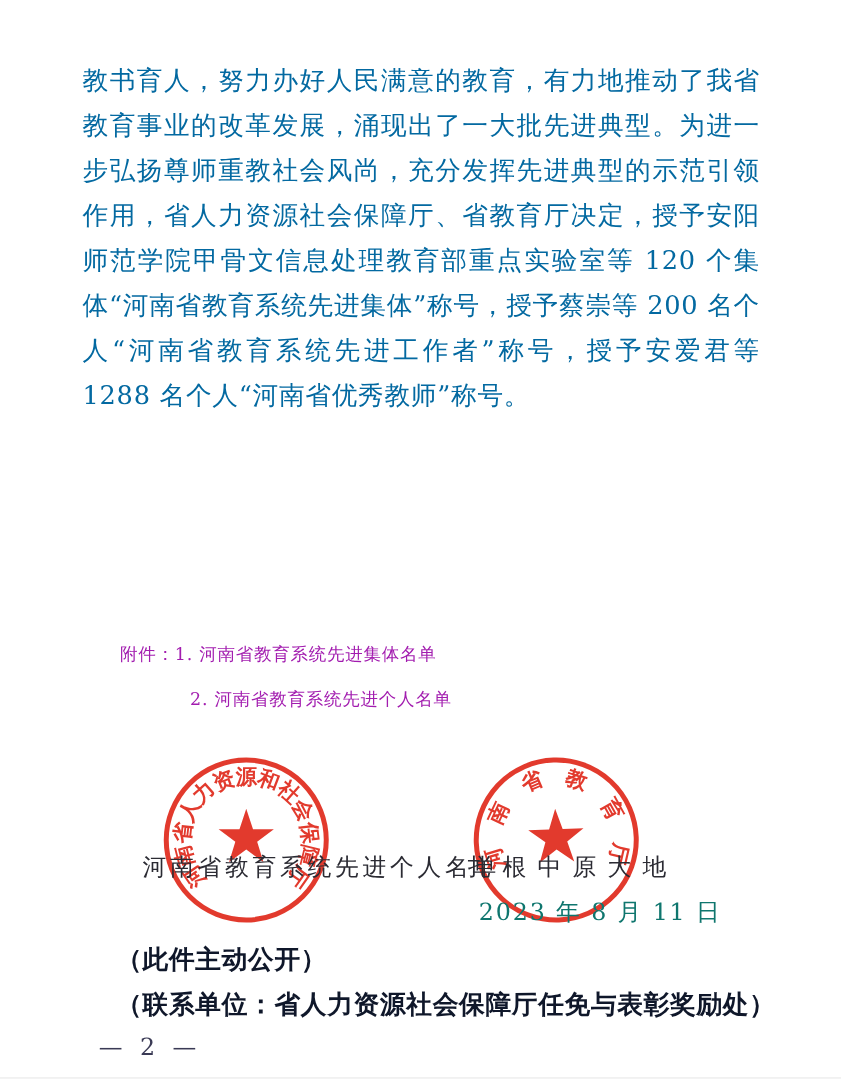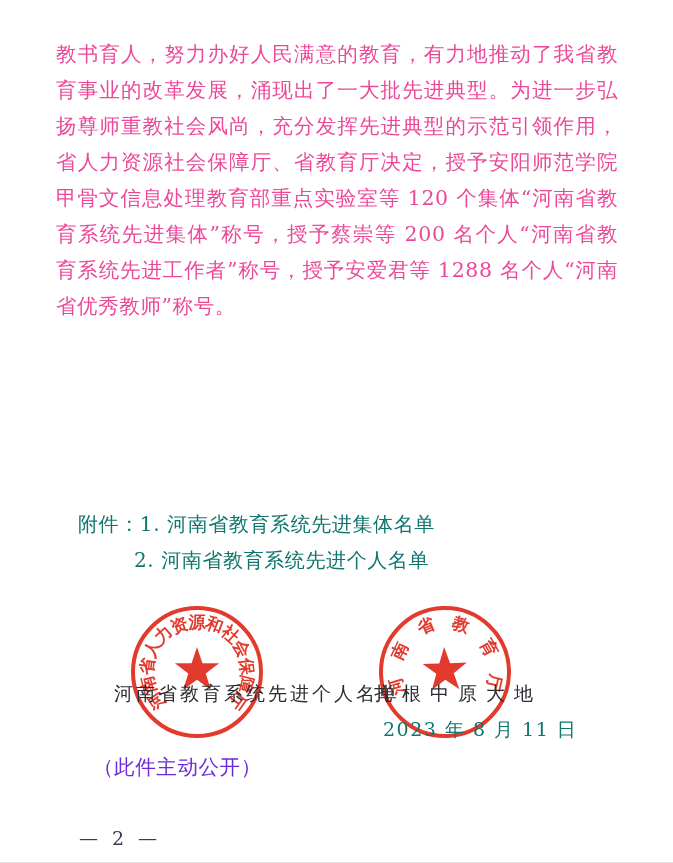--- a/index.html
+++ b/index.html
@@ -23,36 +23,36 @@
     left: 56px;
     top: 36px;
     width: 562px;
   }
   .para {
     font-size: 20.5px;
     line-height: 36px;
     text-align: justify;
     text-align-last: left;
     letter-spacing: 0.6px;
-    color: #ec4899;
-    margin: 0;
+    color: #0369a1;
+    margin: 10px;
     white-space: normal;
   }
   .para + .para { margin-top: 0; }
   .para .indent { display: inline-block; width: 42px; }
 
   
   .attach {
     position: absolute;
-    left: 78px;
+    left: 96px;
     top: 506px;
-    font-size: 20px;
+    font-size: 14px;
     line-height: 36px;
     letter-spacing: 0.6px;
-    color: #0f766e;
+    color: #a21caf;
   }
   .attach-line { white-space: nowrap; }
   .attach-line.second { padding-left: 56px; }
 
   
   .seal {
     position: absolute;
     width: 132px;
     height: 132px;
     border-radius: 50%;
@@ -116,22 +116,23 @@
     color: #0f766e;
     white-space: nowrap;
   }
 
   
   .note {
     position: absolute;
     left: 93px;
     font-size: 20.5px;
     letter-spacing: 0.6px;
-    color: #6d28d9;
-    white-space: nowrap;
+    color: #0f172a;
+    white-space: nowrap;
+    font-weight: bold;
   }
   .note-public  { top: 753px; }
   .note-contact { top: 789px; }
 
   
   .page-number {
     position: absolute;
     left: 0;
     top: 827px;
     width: 240px;
@@ -193,17 +194,18 @@
         <span style="left: 48.2963px; top: 12.941px; margin-left: -8.5px; margin-top: -8.5px; transform: rotate(105deg);">厅</span>
       </div>
     <div class="seal-star"></div>
   </div>
 
   <div class="signer signer-left">河南省教育系统先进个人名单</div>
   <div class="signer signer-right">扎根中原大地</div>
   <div class="signer-date">2023 年 8 月 11 日</div>
 
   <div class="note note-public">（此件主动公开）</div>
+  <div class="note note-contact">（联系单位：省人力资源社会保障厅任免与表彰奖励处）</div>
 
   <div class="page-number">— 2 —</div>
 
   <div class="bottom-rule"></div>
 </div>
 
 </body></html>

